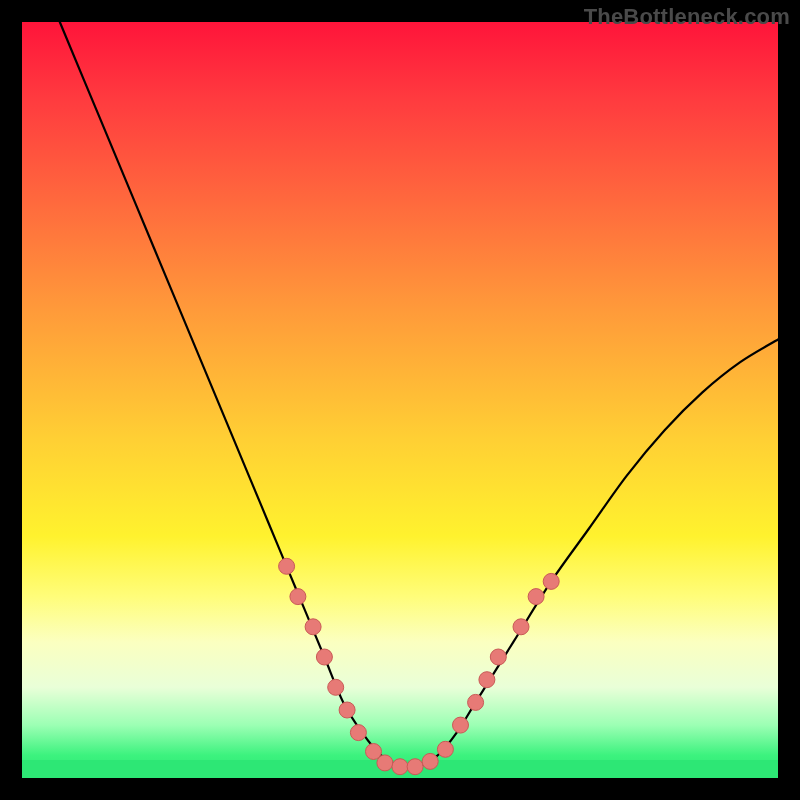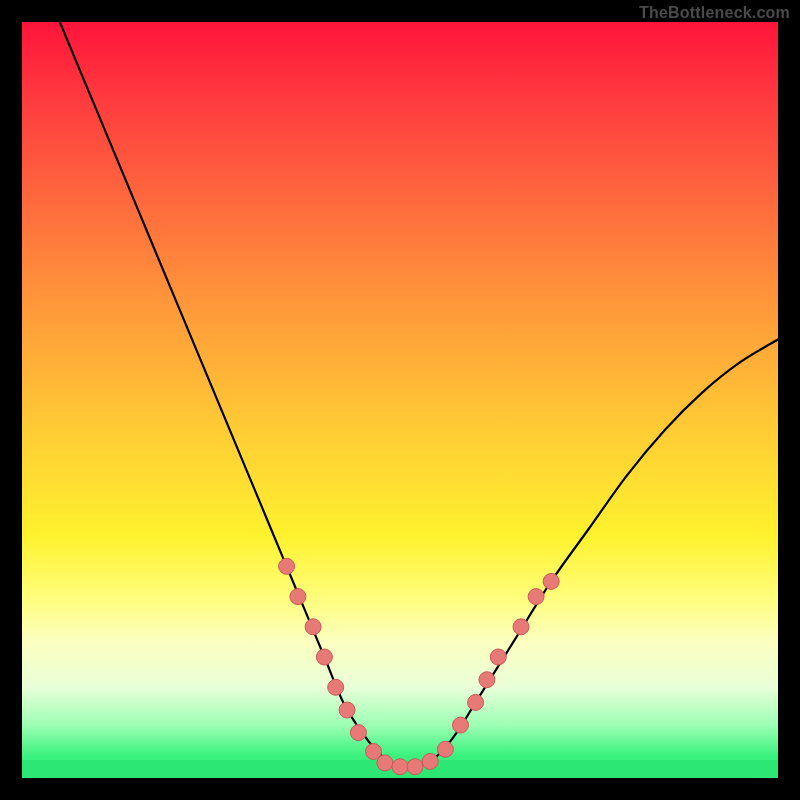--- a/index.html
+++ b/index.html
@@ -37,21 +37,21 @@
     bottom: 22px;
     width: 756px;
     height: 18px;
     background: #2de775;
   }
   .watermark {
     position: absolute;
     top: 4px;
     right: 10px;
     color: #4a4a4a;
-    font-size: 16px;
+    font-size: 22px;
     font-weight: 600;
     letter-spacing: 0.2px;
   }
   svg.curve {
     position: absolute;
     left: 22px;
     top: 22px;
     width: 756px;
     height: 756px;
     overflow: visible;

